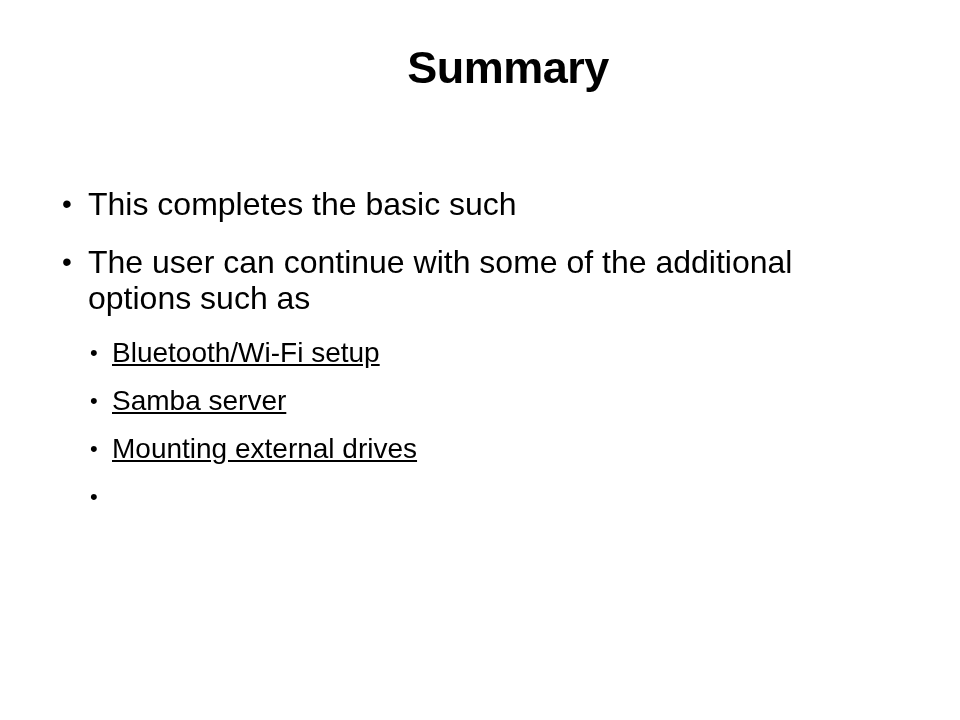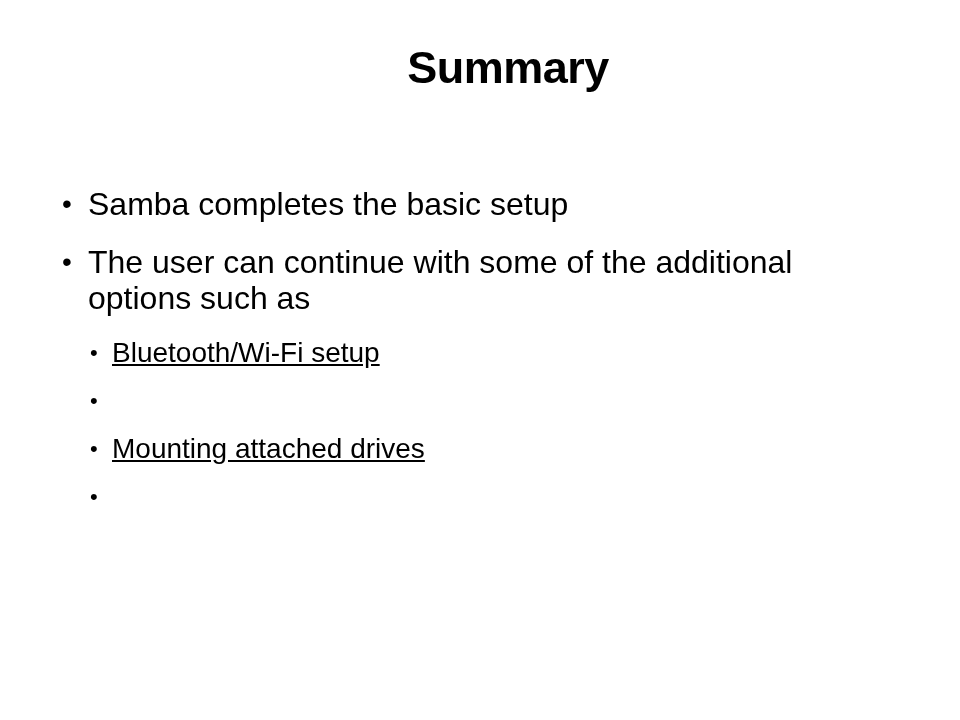--- a/index.html
+++ b/index.html
@@ -83,43 +83,44 @@
 <body>
 
 <div class="slide">
 
   <h1 class="slide-title">Summary</h1>
 
   <div class="slide-body">
 
     <div class="bullet-item">
       <span class="marker">•</span>
-      <span class="text">Samba completes the basic setup</span>
+      <span class="text">This completes the basic such</span>
     </div>
 
     <div class="bullet-item">
       <span class="marker">•</span>
       <span class="text">The user can continue with some of the additional
 options such as</span>
     </div>
 
     <div class="sub-list">
 
       <div class="sub-bullet-item">
         <span class="marker">•</span>
         <span class="text">Bluetooth/Wi-Fi setup</span>
       </div>
 
       <div class="sub-bullet-item">
         <span class="marker">•</span>
+        <span class="text">Samba server</span>
       </div>
 
       <div class="sub-bullet-item">
         <span class="marker">•</span>
-        <span class="text">Mounting attached drives</span>
+        <span class="text">Mounting external drives</span>
       </div>
 
       <div class="sub-bullet-item">
         <span class="marker">•</span>
       </div>
 
     </div>
 
   </div>
 

